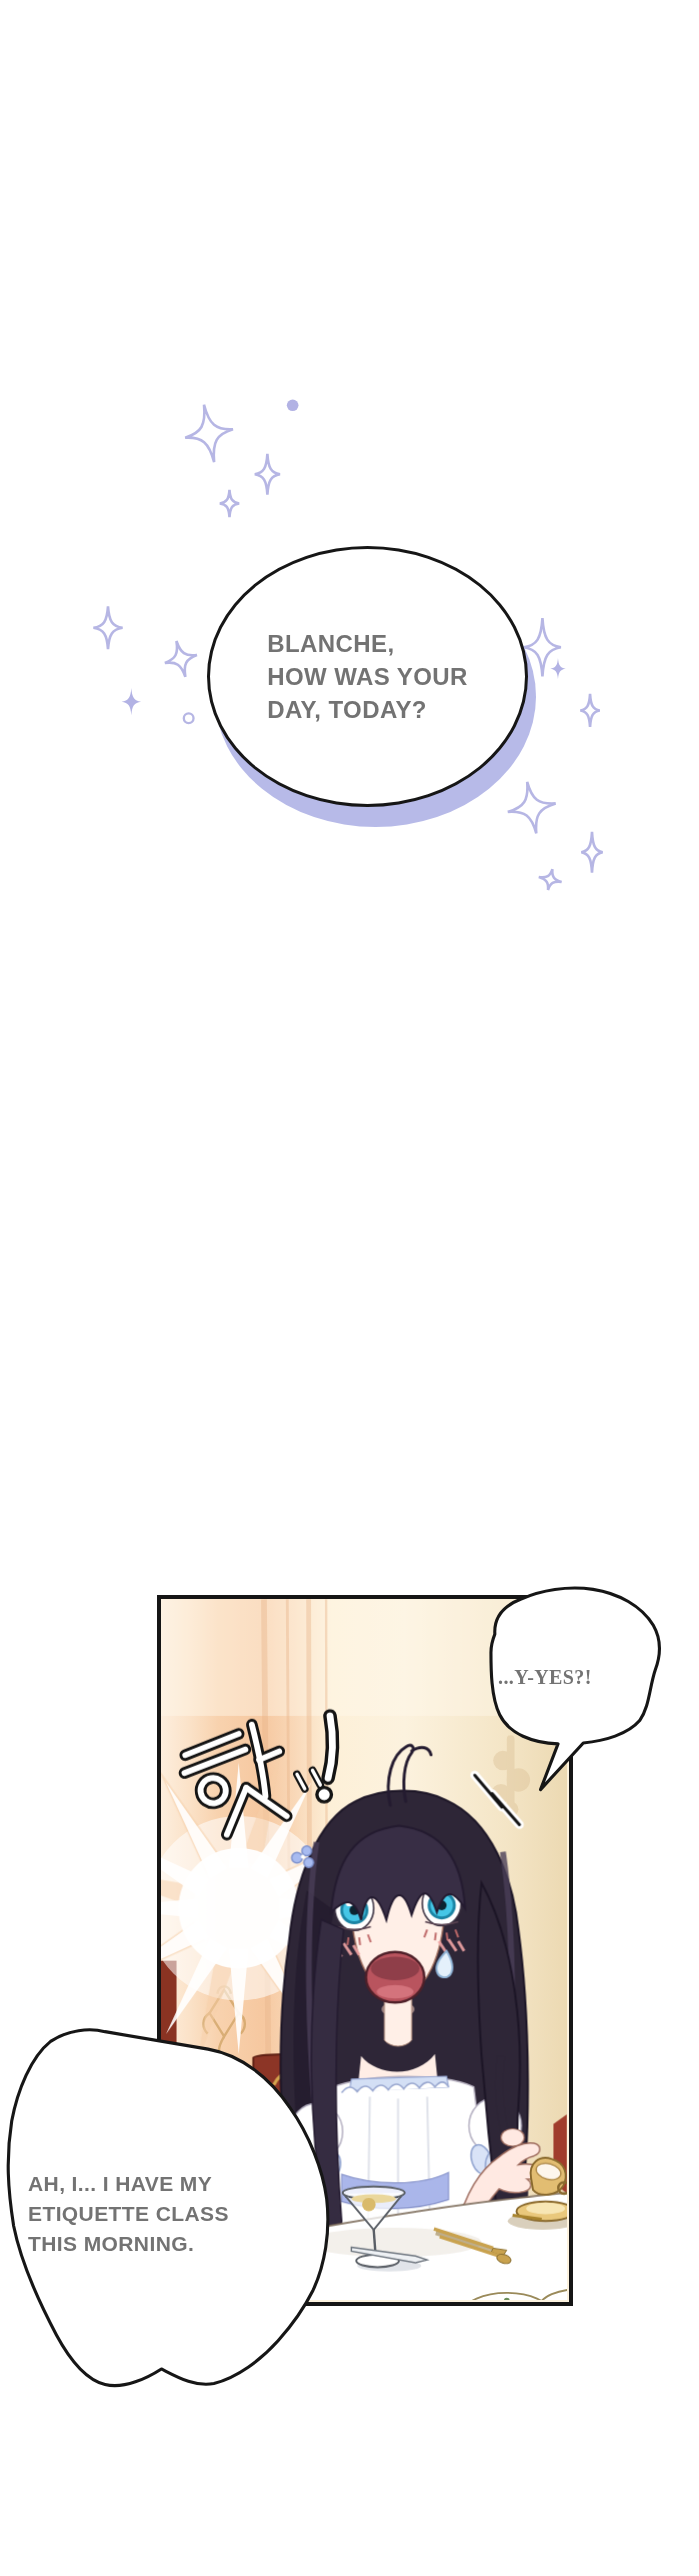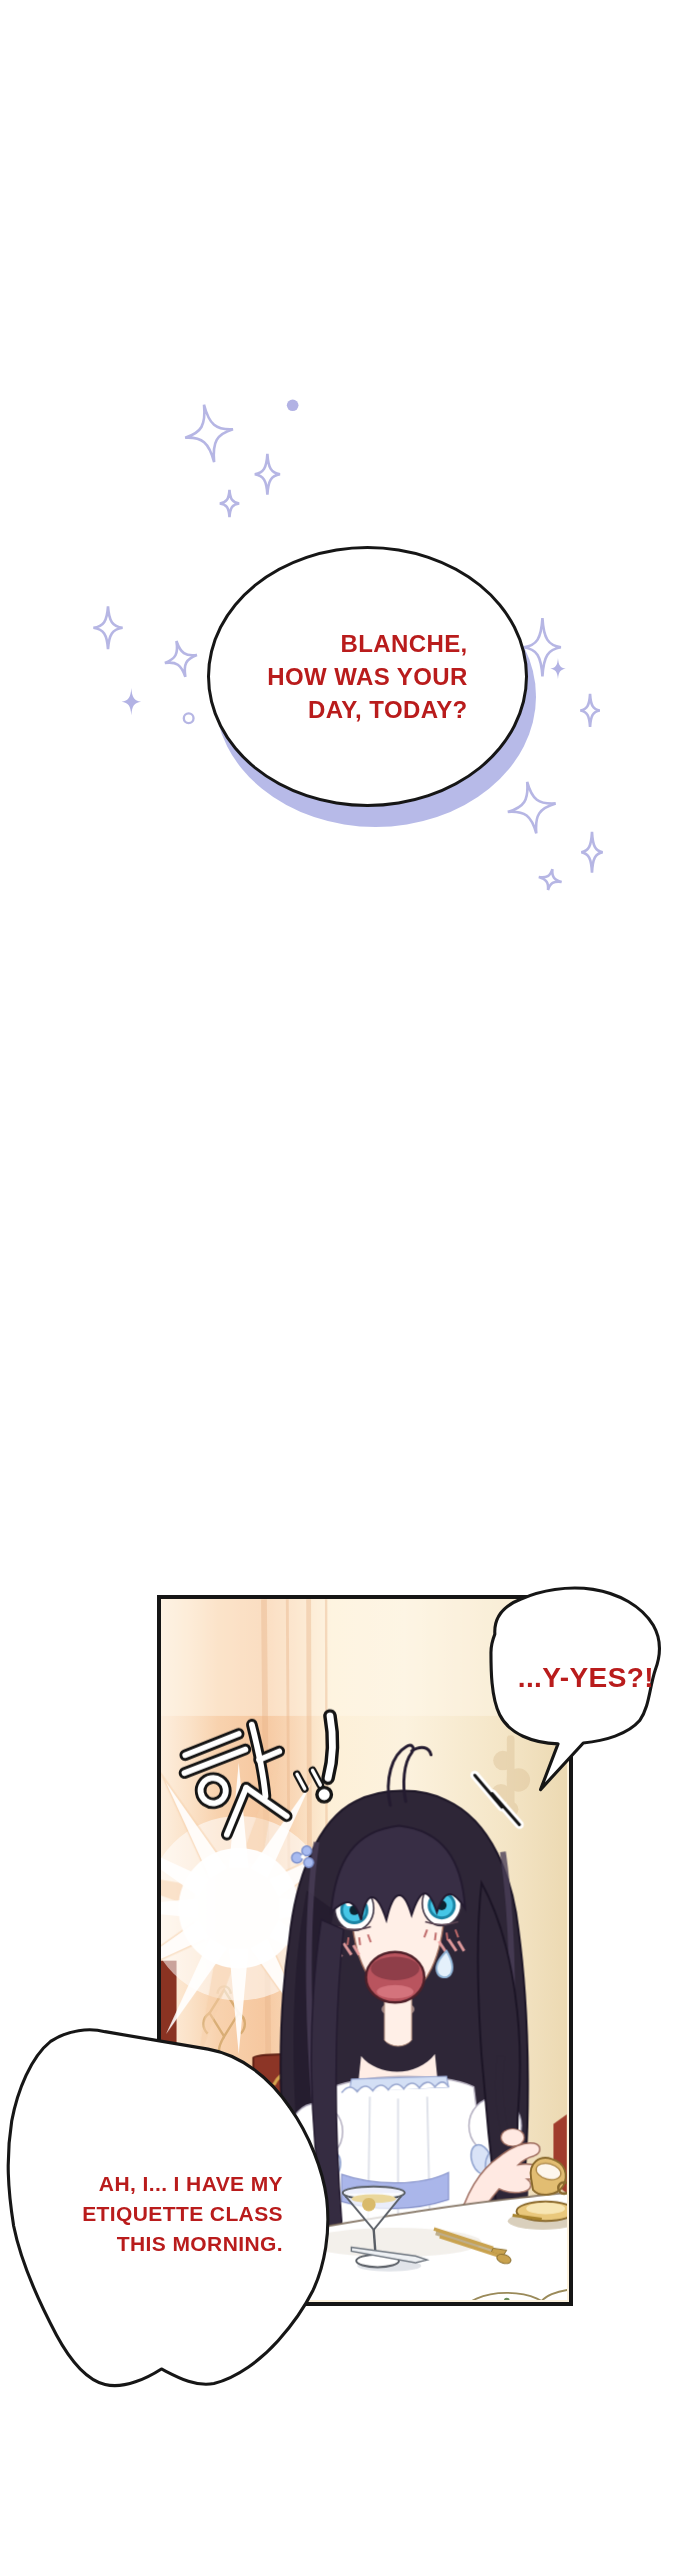--- a/index.html
+++ b/index.html
@@ -1,32 +1,32 @@
 <!DOCTYPE html>
 <html><head>
 <meta charset="utf-8">
 <style>
   html,body{margin:0;padding:0;background:#fff;}
   #page{position:relative;width:700px;height:2576px;background:#ffffff;overflow:hidden;
         font-family:"Liberation Sans","DejaVu Sans",sans-serif;}
   svg{display:block}
-  .btxt{position:absolute;white-space:pre-line;text-align:right;color:#b91c1c;
+  .btxt{position:absolute;white-space:pre-line;text-align:left;color:#737373;
         font-weight:700;letter-spacing:0.4px;z-index:7;
         font-family:"Liberation Sans","DejaVu Sans",sans-serif;}
   #bubble-greeting-shadow{position:absolute;left:215px;top:566px;width:321px;height:261px;
         border-radius:50%;background:#b7bae8;z-index:2;}
   #bubble-greeting{position:absolute;left:207px;top:546px;width:321px;height:261px;
         border-radius:50%;background:#ffffff;border:3.9px solid #161616;box-sizing:border-box;
         z-index:3;display:flex;align-items:center;justify-content:center;}
   #bubble-greeting .btxt{position:static;font-size:24px;line-height:33px;}
   #panel{position:absolute;left:157px;top:1595px;width:416px;height:711px;
         border:4.9px solid #151515;box-sizing:border-box;background:#fcf2de;z-index:4;overflow:hidden;}
   #overlay-bubbles{position:absolute;left:0;top:0;z-index:5;pointer-events:none;}
   #sparkles{position:absolute;left:0;top:0;z-index:1;}
-  #reply-text{left:498px;top:1663px;width:156px;font-size:28px;line-height:29px;}
+  #reply-text{left:498px;top:1663px;width:156px;font-size:20px;line-height:29px;font-family:Liberation Serif, serif;}
   #answer-text{left:28px;top:2169px;width:255px;font-size:21px;line-height:30px;}
   .sr{position:absolute;width:1px;height:1px;overflow:hidden;clip-path:inset(50%);white-space:nowrap;}
 </style>
 </head>
 <body>
 
 <div id="page">
 
   <svg id="sparkles" width="700" height="933" viewBox="0 0 720 960">
     <defs>

